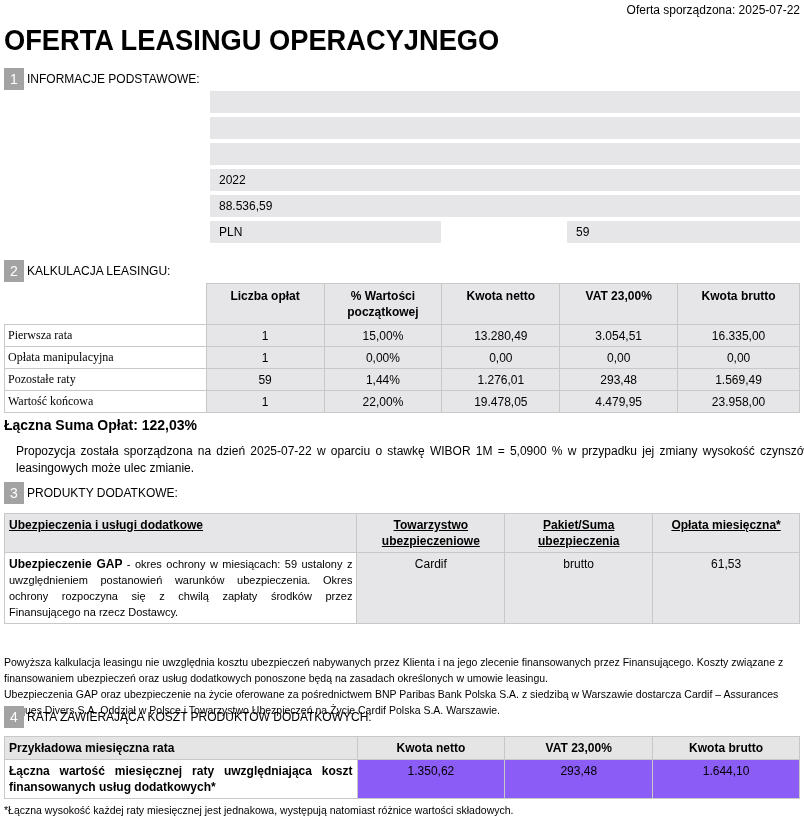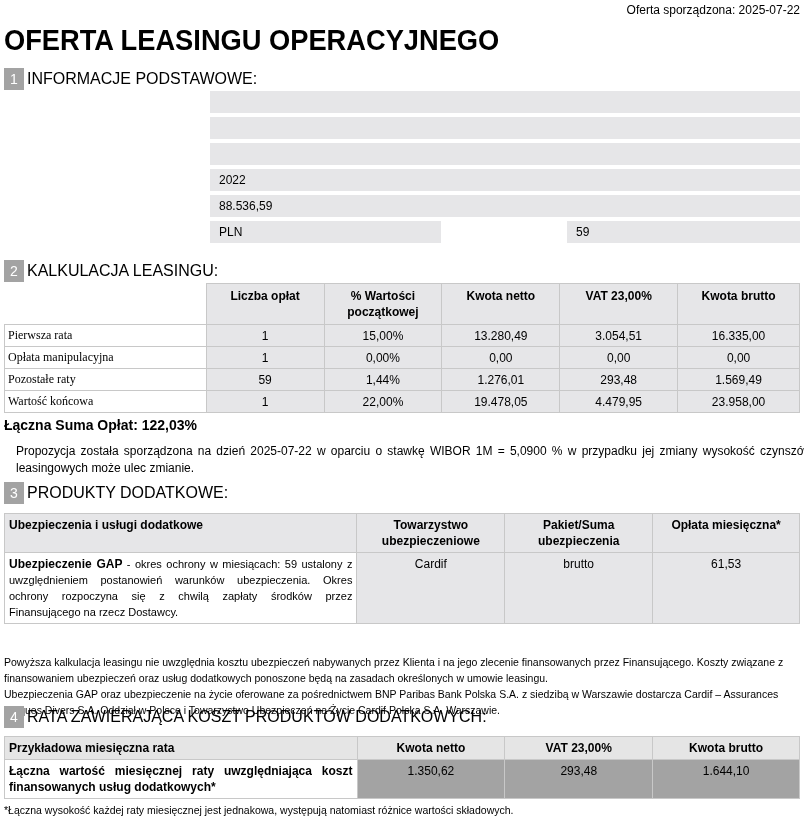--- a/index.html
+++ b/index.html
@@ -4,21 +4,21 @@
 <style>
   * { box-sizing: border-box; margin: 0; padding: 0; }
   html, body { width: 804px; height: 819px; background: #ffffff; overflow: hidden; }
   body { font-family: "Liberation Sans", sans-serif; color: #000; font-size: 12px; position: relative; }
 
   .date-line { position: absolute; top: 3px; right: 4px; font-size: 12px; }
   .main-title { position: absolute; top: 24px; left: 4px; font-size: 29px; font-weight: bold; letter-spacing: 0px; transform: scaleX(0.94); transform-origin: left top; white-space: nowrap; }
 
   .section-head { position: absolute; left: 4px; display: flex; align-items: center; height: 22px; }
   .section-num { width: 20px; height: 22px; background: #a3a3a3; color: #fff; font-size: 14px; display: flex; align-items: center; justify-content: center; margin-right: 3px; }
-  .section-title { font-size: 16px; white-space: nowrap; }
+  .section-title { font-size: 12px; white-space: nowrap; }
 
   
   .form-row { position: absolute; left: 0; height: 22px; display: flex; align-items: center; }
   .form-field { position: absolute; left: 210px; height: 22px; background: #e6e6e8; font-size: 12px; display: flex; align-items: center; padding-left: 9px; }
 
   table { border-collapse: collapse; position: absolute; left: 4px; width: 796px; font-size: 12px; }
   td, th { border: 1px solid #c8c8c8; }
 
   
   .calc th { background: #e6e6e8; font-weight: bold; vertical-align: top; text-align: center; padding: 4px 3px; line-height: 16px; }
@@ -35,21 +35,21 @@
   .prod th.left { text-align: left; }
   .prod td { vertical-align: top; padding: 3px 4px; line-height: 16px; background: #e6e6e8; text-align: center; }
   .prod td.desc { background: #fff; text-align: justify; font-size: 11px; }
   .prod td.desc b { font-size: 12px; }
 
   .notes { position: absolute; left: 4px; top: 654px; width: 798px; font-size: 10.5px; line-height: 16px; }
 
   
   .rate th { background: #e5e5e5; font-weight: bold; padding: 3px 4px; text-align: center; line-height: 16px; }
   .rate th.left { text-align: left; }
-  .rate td { background: #a3a3a3; text-align: center; vertical-align: top; padding: 3px 4px; line-height: 16px; }
+  .rate td { background: #8b5cf6; text-align: center; vertical-align: top; padding: 3px 4px; line-height: 16px; }
   .rate td.desc { background: #fff; text-align: justify; font-weight: bold; }
 
   .footnote { position: absolute; left: 4px; top: 804px; font-size: 10.5px; }
 </style>
 </head>
 <body>
 
 <div class="date-line">Oferta sporządzona: 2025-07-22</div>
 <h1 class="main-title">OFERTA LEASINGU OPERACYJNEGO</h1>
 
@@ -154,21 +154,21 @@
 </div>
 
 <table class="prod" style="top:513px;">
   <colgroup>
     <col style="width:353px">
       <col style="width:148px">
       <col style="width:148px">
       <col style="width:147px">
   </colgroup>
   <tbody>
-      <tr style="height:36px;">
+      <tr style="height:36px;text-decoration:underline;">
     <th class="left">Ubezpieczenia i usługi dodatkowe</th>
     <th>Towarzystwo ubezpieczeniowe</th>
     <th>Pakiet/Suma ubezpieczenia</th>
     <th>Opłata miesięczna*</th>
   </tr>
   <tr style="height:69px;">
     <td class="desc"><b>Ubezpieczenie GAP</b><span> - okres ochrony w miesiącach: 59 ustalony z uwzględnieniem postanowień warunków ubezpieczenia. Okres ochrony rozpoczyna się z chwilą zapłaty środków przez Finansującego na rzecz Dostawcy.</span></td>
     <td>Cardif</td>
     <td>brutto</td>
     <td>61,53</td>

